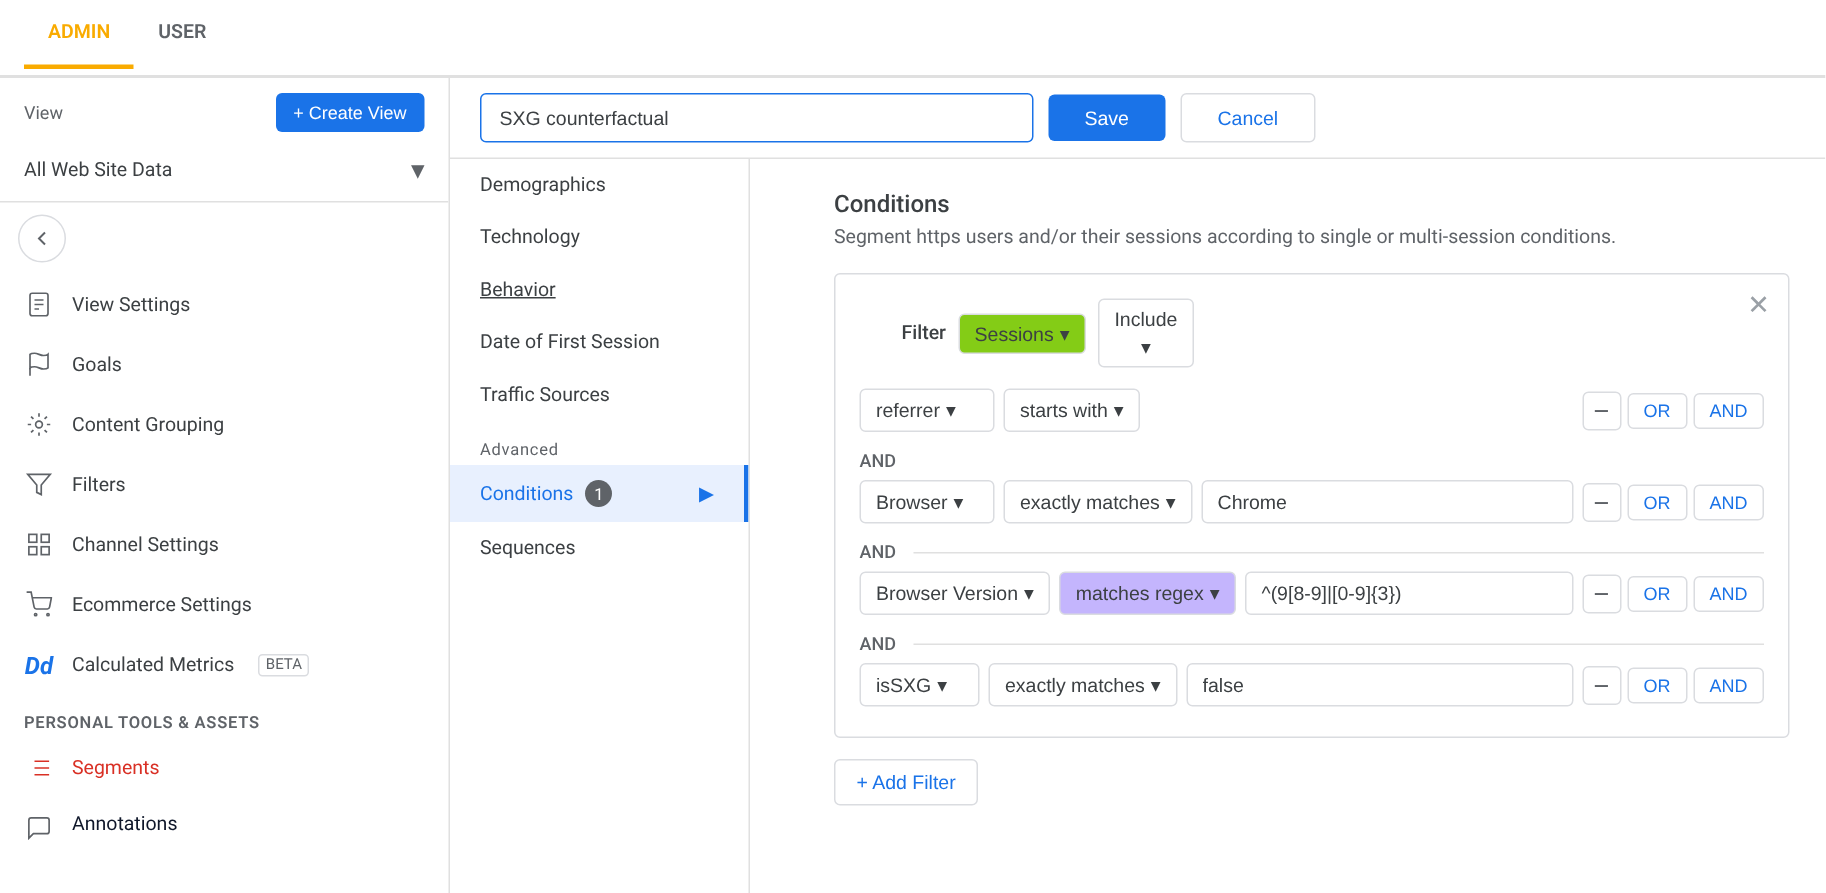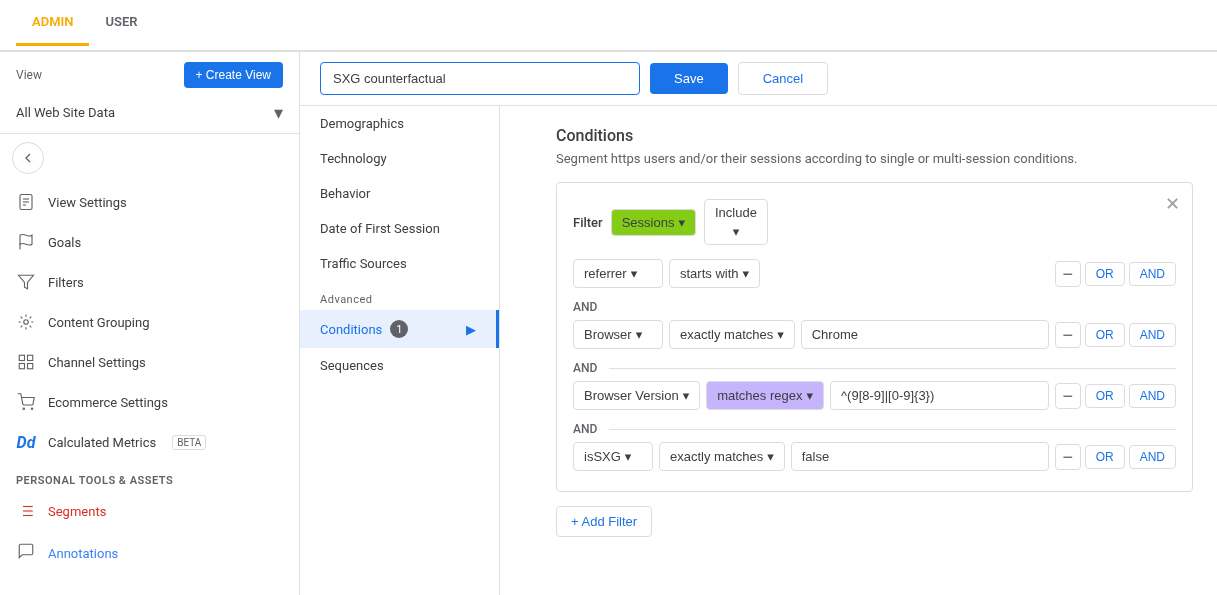--- a/index.html
+++ b/index.html
@@ -55,34 +55,34 @@
             <path d="M4 15s1-1 4-1 5 2 8 2 4-1 4-1V3s-1 1-4 1-5-2-8-2-4 1-4 1z"></path>
             <line x1="4" y1="22" x2="4" y2="15"></line>
           </svg>
       </span>
       <span style="font-size:13px;">Goals</span>
     </div>
 
     <div style="display:flex; align-items:center; gap:12px; padding:10px 16px; cursor:pointer; color:#3c4043;">
       <span style="width:20px; height:20px; display:flex; align-items:center; justify-content:center; color:#5f6368;">
         <svg width="18" height="18" viewBox="0 0 24 24" fill="none" stroke="currentColor" stroke-width="1.5">
-            <polygon points="22 3 2 3 10 12.46 10 19 14 21 14 12.46 22 3"></polygon>
-          </svg>
-      </span>
-      <span style="font-size:13px;">Filters</span>
-    </div>
-
-    <div style="display:flex; align-items:center; gap:12px; padding:10px 16px; cursor:pointer; color:#3c4043;">
-      <span style="width:20px; height:20px; display:flex; align-items:center; justify-content:center; color:#5f6368;">
-        <svg width="18" height="18" viewBox="0 0 24 24" fill="none" stroke="currentColor" stroke-width="1.5">
             <circle cx="12" cy="12" r="3"></circle>
             <path d="M12 2v3M12 19v3M2 12h3M19 12h3M4.93 4.93l2.12 2.12M16.95 16.95l2.12 2.12M4.93 19.07l2.12-2.12M16.95 7.05l2.12-2.12"></path>
           </svg>
       </span>
       <span style="font-size:13px;">Content Grouping</span>
+    </div>
+
+    <div style="display:flex; align-items:center; gap:12px; padding:10px 16px; cursor:pointer; color:#3c4043;">
+      <span style="width:20px; height:20px; display:flex; align-items:center; justify-content:center; color:#5f6368;">
+        <svg width="18" height="18" viewBox="0 0 24 24" fill="none" stroke="currentColor" stroke-width="1.5">
+            <polygon points="22 3 2 3 10 12.46 10 19 14 21 14 12.46 22 3"></polygon>
+          </svg>
+      </span>
+      <span style="font-size:13px;">Filters</span>
     </div>
 
     <div style="display:flex; align-items:center; gap:12px; padding:10px 16px; cursor:pointer; color:#3c4043;">
       <span style="width:20px; height:20px; display:flex; align-items:center; justify-content:center; color:#5f6368;">
         <svg width="18" height="18" viewBox="0 0 24 24" fill="none" stroke="currentColor" stroke-width="1.5">
             <rect x="3" y="3" width="7" height="7"></rect>
             <rect x="14" y="3" width="7" height="7"></rect>
             <rect x="14" y="14" width="7" height="7"></rect>
             <rect x="3" y="14" width="7" height="7"></rect>
           </svg>
@@ -116,64 +116,64 @@
             <line x1="8" y1="12" x2="21" y2="12"></line>
             <line x1="8" y1="18" x2="21" y2="18"></line>
             <line x1="3" y1="6" x2="3.01" y2="6"></line>
             <line x1="3" y1="12" x2="3.01" y2="12"></line>
             <line x1="3" y1="18" x2="3.01" y2="18"></line>
           </svg>
       </span>
       <span style="font-size:13px;">Segments</span>
     </div>
 
-    <div style="display:flex; align-items:flex-end; gap:12px; padding:10px 16px; cursor:pointer; color:#3b82f6;">
+    <div style="display:flex; align-items:flex-start; gap:12px; padding:10px 16px; cursor:pointer; color:#0f172a;">
       <span style="width:20px; height:20px; display:flex; align-items:center; justify-content:center; color:#5f6368;">
         <svg width="18" height="18" viewBox="0 0 24 24" fill="none" stroke="currentColor" stroke-width="1.5">
             <path d="M21 15a2 2 0 0 1-2 2H7l-4 4V5a2 2 0 0 1 2-2h14a2 2 0 0 1 2 2z"></path>
           </svg>
       </span>
       <span style="font-size:13px;">Annotations</span>
     </div>
   </div>
 
   <div style="flex:1; overflow:hidden; display:flex; flex-direction:column;">
 
     <div style="display:flex; align-items:center; padding:10px 20px; border-bottom:1px solid #e0e0e0; gap:10px;">
-      <input style="width: 320px; border: 1px solid rgb(26, 115, 232); border-radius: 4px; padding: 8px 12px; font-size: 13px; color: rgb(60, 64, 67); outline: none;" value="SXG counterfactual">
+      <input style="width: 369px; border: 1px solid rgb(26, 115, 232); border-radius: 4px; padding: 8px 12px; font-size: 13px; color: rgb(60, 64, 67); outline: none;" value="SXG counterfactual">
       <button style="background:#1a73e8; color:#fff; border:none; padding:8px 24px; border-radius:4px; font-size:13px; cursor:pointer; font-weight:500;">Save</button>
       <button style="background:#fff; color:#1a73e8; border:1px solid #dadce0; padding:8px 24px; border-radius:4px; font-size:13px; cursor:pointer;">Cancel</button>
     </div>
 
     <div style="display:flex; flex:1; overflow:hidden;gap:32px;">
 
       <div style="width:200px; border-right:1px solid #e0e0e0; overflow-y:auto; background:#fff; flex-shrink:0;">
         <div style="padding:10px 20px; cursor:pointer; font-size:13px; color:#3c4043;">Demographics</div>
         <div style="padding:10px 20px; cursor:pointer; font-size:13px; color:#3c4043;">Technology</div>
-        <div style="padding:10px 20px; cursor:pointer; font-size:13px; color:#3c4043;">Behavior</div>
+        <div style="padding:10px 20px; cursor:pointer; font-size:13px; color:#3c4043;text-decoration:underline;">Behavior</div>
         <div style="padding:10px 20px; cursor:pointer; font-size:13px; color:#3c4043;">Date of First Session</div>
         <div style="padding:10px 20px; cursor:pointer; font-size:13px; color:#3c4043;">Traffic Sources</div>
         <div style="padding:12px 20px 4px; font-size:11px; color:#5f6368; letter-spacing:0.5px;">Advanced</div>
         <div style="padding:10px 20px; cursor:pointer; font-size:13px; color:#1a73e8; background:#e8f0fe; border-right:3px solid #1a73e8; display:flex; align-items:center; gap:8px;">
           <span>Conditions</span>
           <span style="background:#5f6368; color:#fff; border-radius:50%; width:18px; height:18px; font-size:11px; display:flex; align-items:center; justify-content:center; flex-shrink:0;">1</span>
           <span style="margin-left:auto; color:#1a73e8;">▶</span>
         </div>
         <div style="padding:10px 20px; cursor:pointer; font-size:13px; color:#3c4043;">Sequences</div>
       </div>
 
       <div style="flex:1; padding:20px 24px; overflow-y:auto; background:#fff;">
         <h2 style="font-size:16px; font-weight:500; color:#3c4043; margin-bottom:6px;">Conditions</h2>
         <p style="font-size:13px; color:#5f6368; margin-bottom:16px;">Segment https users and/or their sessions according to single or multi-session conditions.</p>
 
         
         <div style="border:1px solid #dadce0; border-radius:4px; padding:16px; position:relative;">
 
           <div style="display:flex; align-items:center; gap:8px; margin-bottom:14px;">
-            <span style="font-size:13px; font-weight:500; color:#3c4043;">Filter</span>
+            <span style="font-size:13px; font-weight:500; color:#3c4043;margin-left:28px;">Filter</span>
             <button style="border:1px solid #dadce0; background:#84cc16; border-radius:4px; padding:5px 10px; font-size:13px; color:#3c4043; cursor:pointer; display:flex; align-items:center; gap:4px;">
               <span>Sessions</span>
                 <span>▾</span>
             </button>
             <button style="border:1px solid #dadce0; background:#fff; border-radius:4px; padding:5px 10px; font-size:13px; color:#3c4043; cursor:pointer; display:flex; align-items:center; gap:4px;flex-direction:column;">
               <span>Include</span>
                 <span>▾</span>
             </button>
             <span style="position:absolute; top:12px; right:12px; cursor:pointer; color:#9aa0a6; font-size:18px; line-height:1;">✕</span>
           </div>

